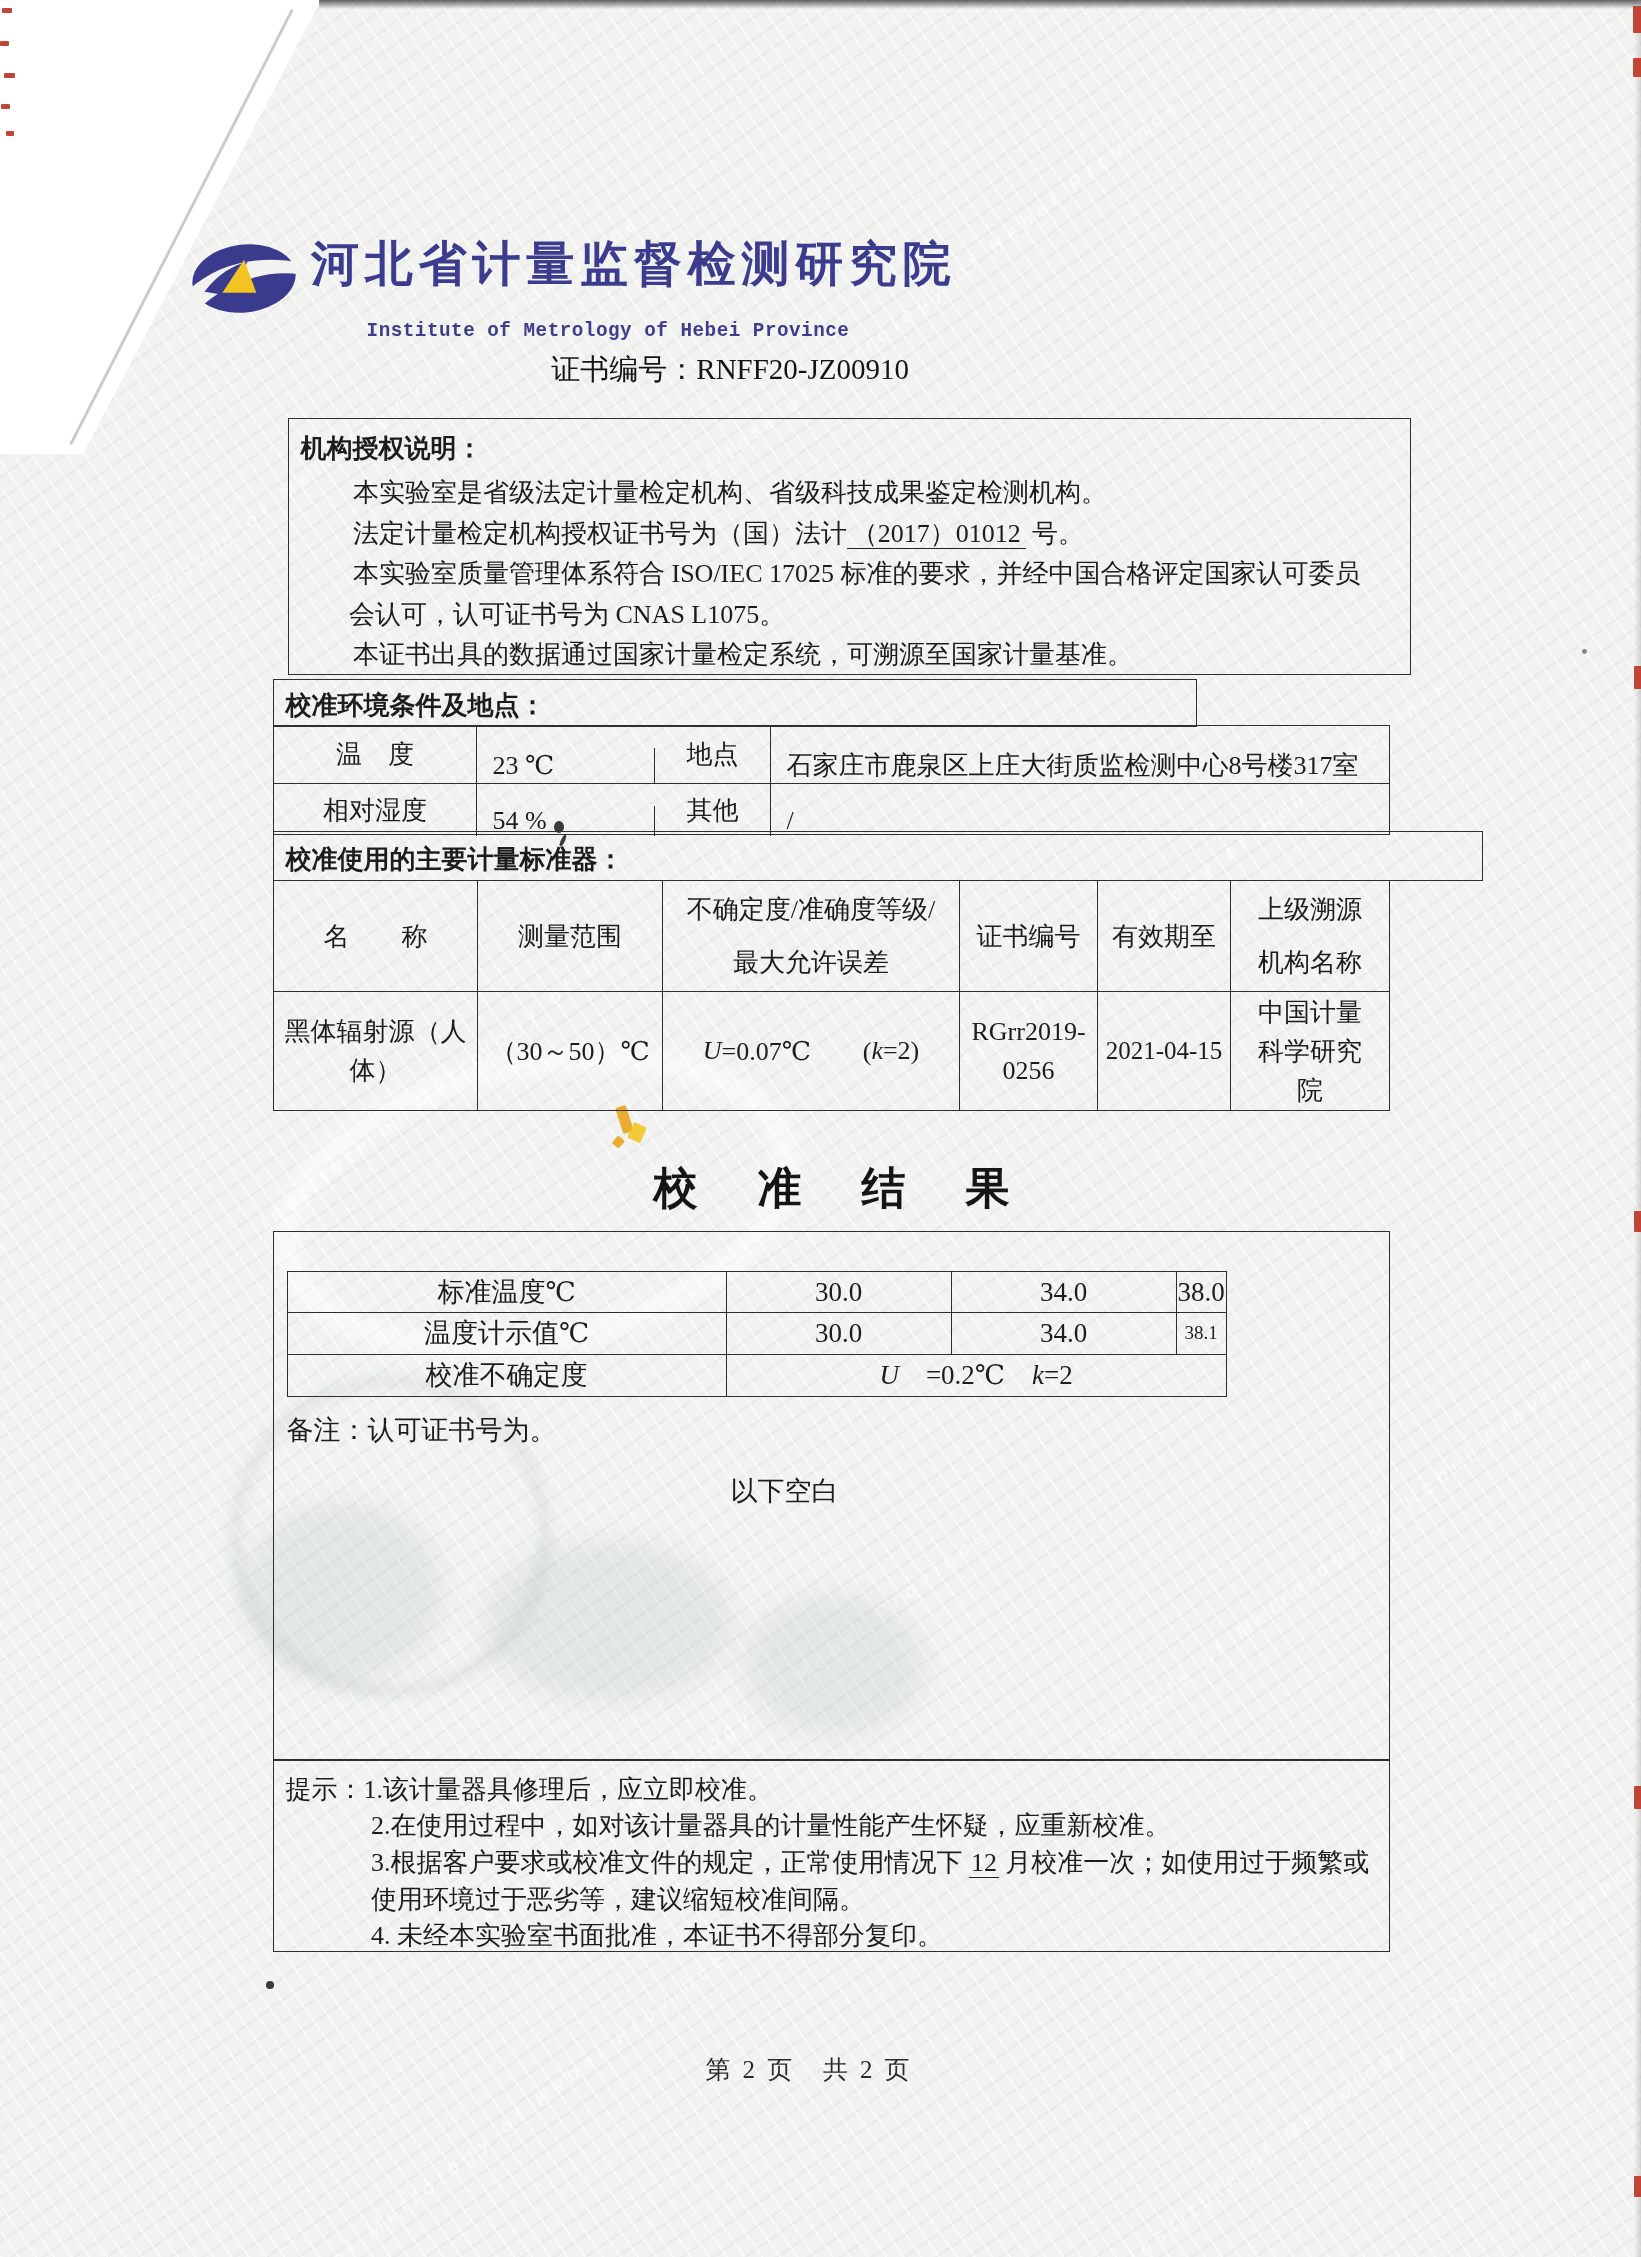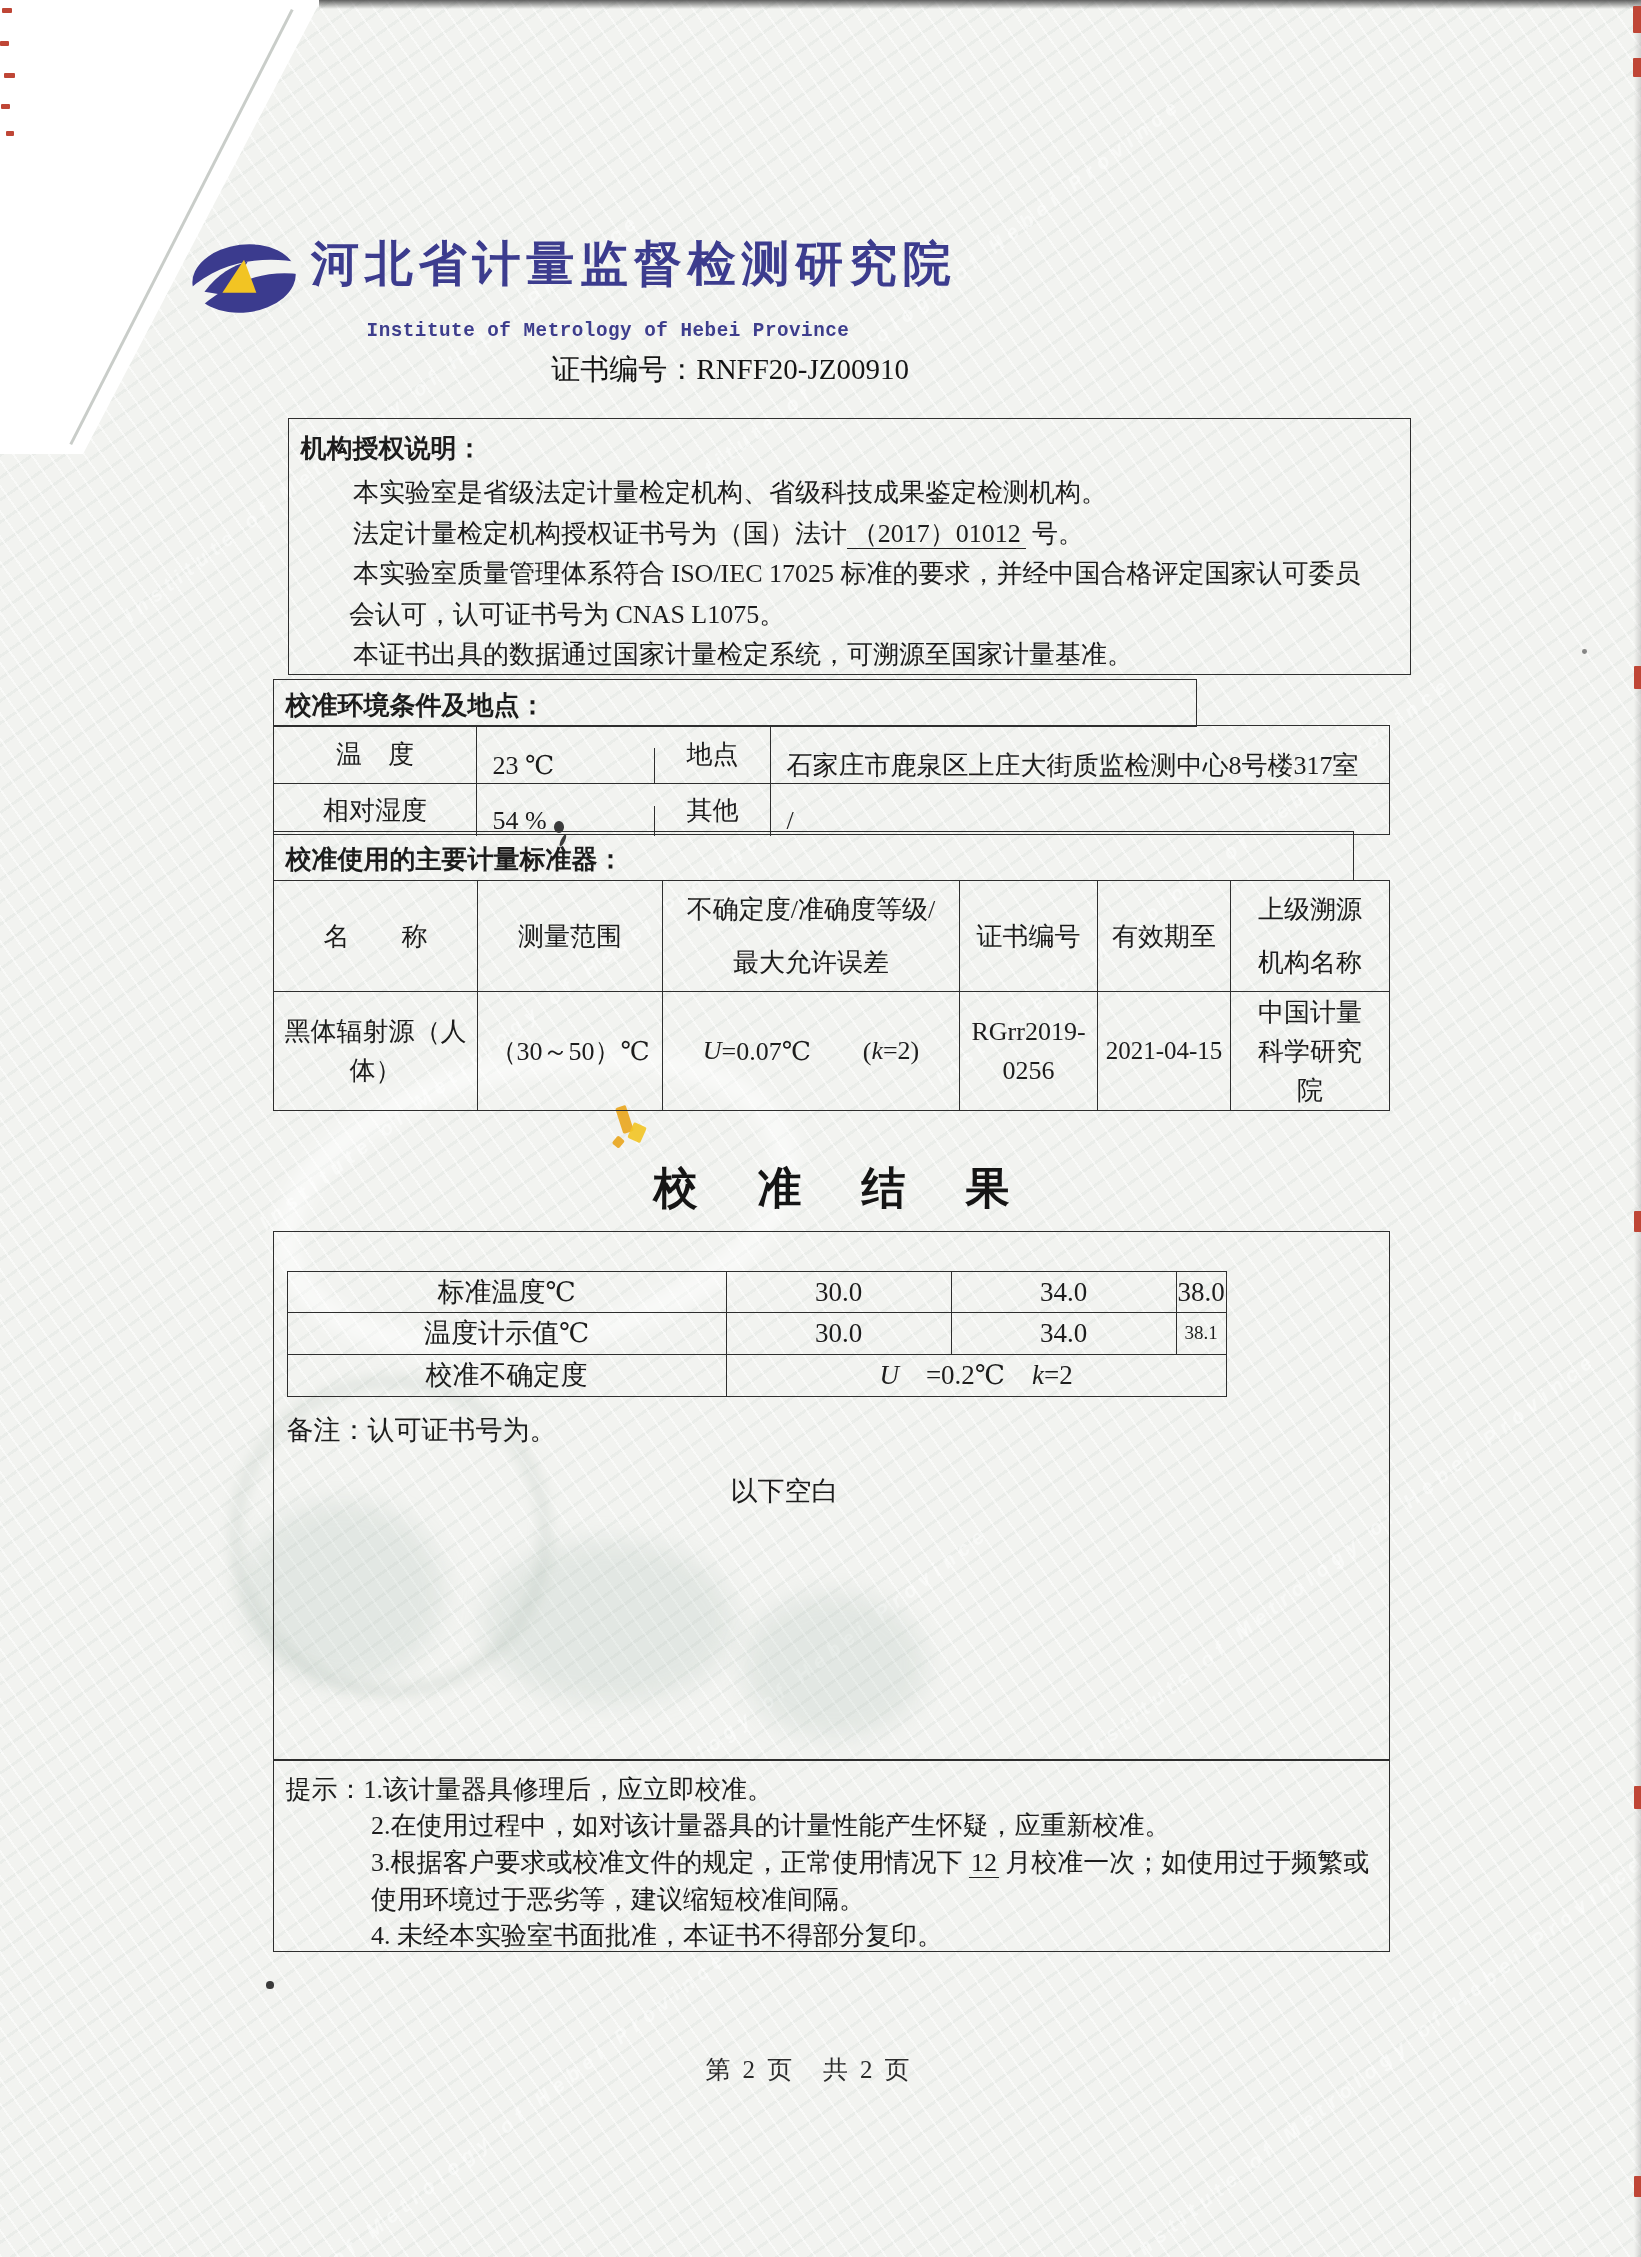--- a/index.html
+++ b/index.html
@@ -150,21 +150,21 @@
       <div class="cell left">23 ℃</div>
       <div class="cell">地点</div>
       <div class="cell left last-col nowrap">石家庄市鹿泉区上庄大街质监检测中心8号楼317室</div>
       <div class="cell last-row">相对湿度</div>
       <div class="cell left last-row">54 %</div>
       <div class="cell last-row">其他</div>
       <div class="cell left last-row last-col">/</div>
     </div>
   </div>
 
-  <div class="bx" style="left:273px;top:831px;width:1081px;height:50px;">
+  <div class="bx" style="left:273px;top:831px;width:1210px;height:50px;">
     <div class="line bold" style="left:11.6px;top:9.7px;">校准使用的主要计量标准器：</div>
   </div>
   <div class="bx" style="left:273px;top:880px;width:1117px;height:231px;">
     <div class="grid" style="grid-template-columns:204px 185px 297px 138px 133px 1fr;grid-template-rows:111px 1fr;">
       <div class="cell">名　　称</div>
       <div class="cell">测量范围</div>
       <div class="cell stack">
         <span>不确定度/准确度等级/</span>
         <span>最大允许误差</span>
       </div>

